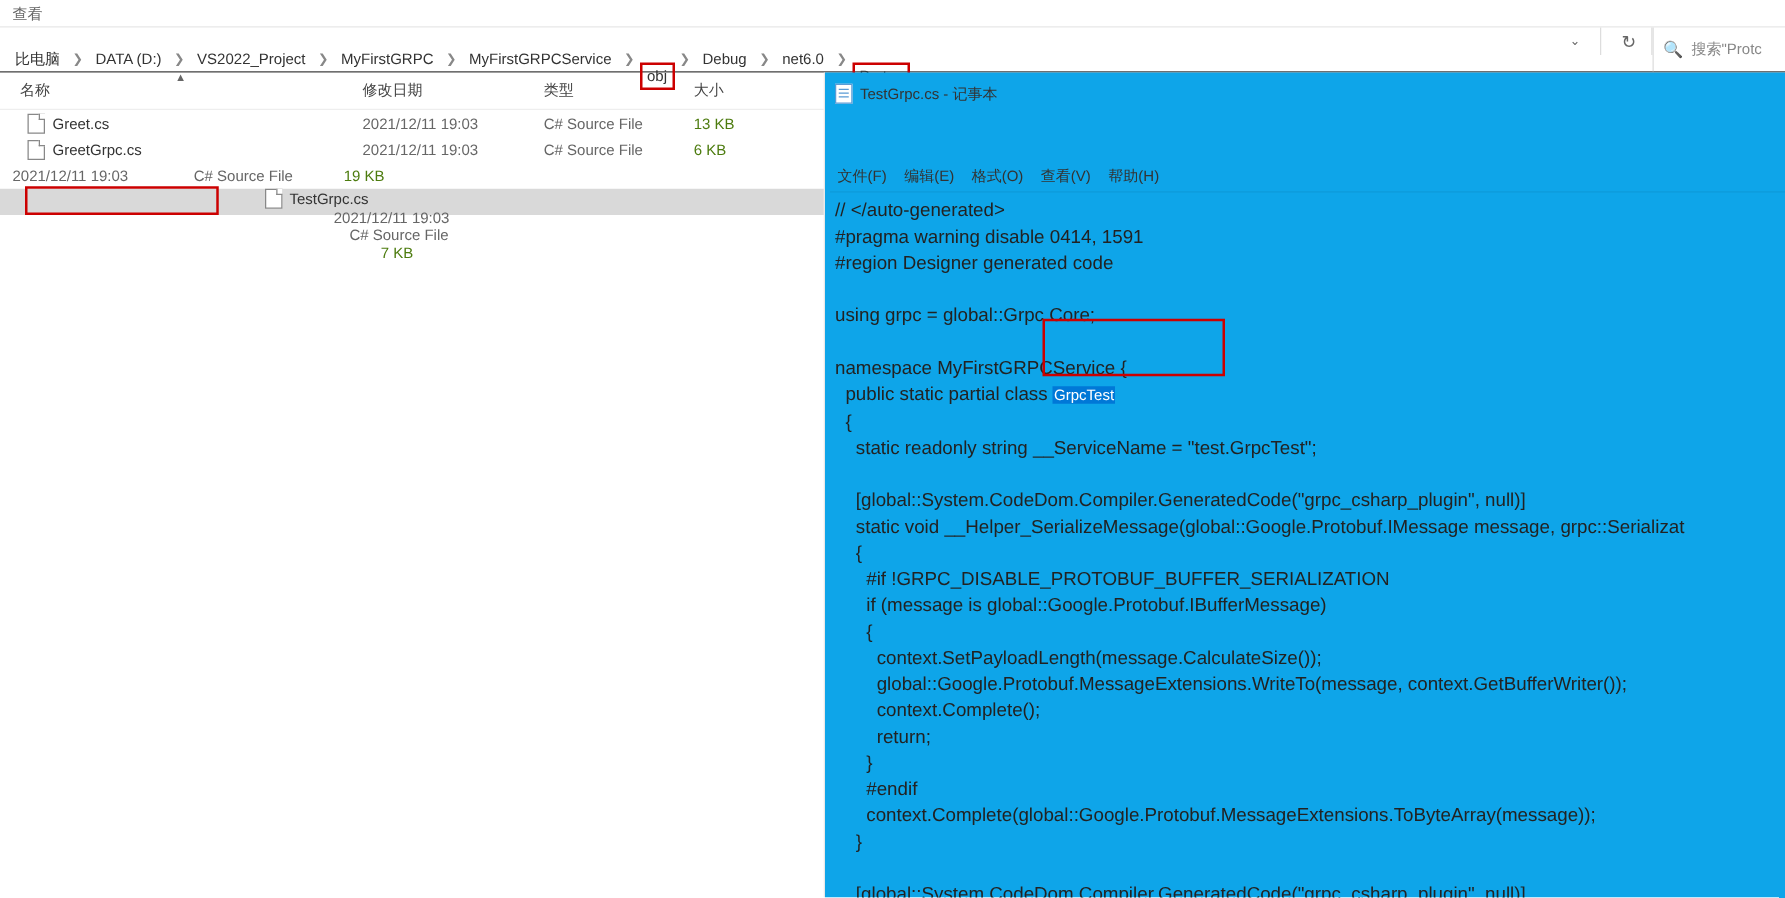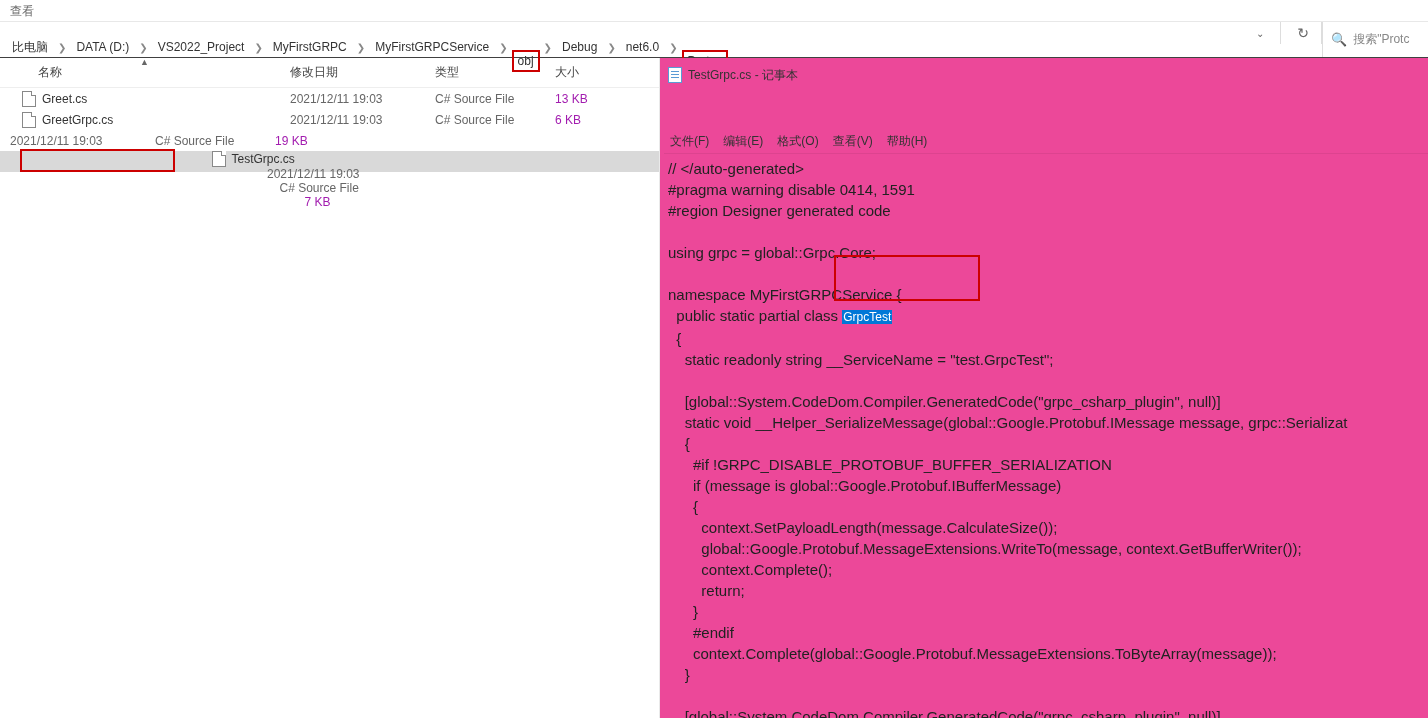--- a/index.html
+++ b/index.html
@@ -13,36 +13,36 @@
 .crumb-box { border:2px solid #cc0000; padding:2px 4px;margin-top:28px; }
 .bc-controls { display:flex; align-items:center; gap:10px; padding:0 6px; }
 .chev { color:#666; font-size:10px; cursor:pointer; padding:2px 6px;}
 .sep-v { width:1px; height:22px; background:#ddd; }
 .refresh { font-size:14px; color:#666; cursor:pointer; padding:2px 6px;}
 .search-box { display:flex; align-items:center; border-left:1px solid #ddd; padding:0 8px; height:100%; width:100px; color:#888;}
 .search-box .sicon { margin-right:6px; font-size:13px;}
 
 .main { display:flex; height:calc(100% - 58px); }
 .left { width:660px; border-right:1px solid #e9e9e9; display:flex; flex-direction:column; }
-.right { flex:1; padding:6px 0 0 0; background:#ec4899; }
+.right { flex:1; padding:6px 0 0 0; background:#0ea5e9; }
 
 .cols-header { display:flex; height:30px; align-items:center; border-bottom:1px solid #eee; color:#444; position:relative;}
 .col { padding:0 10px; }
 .col-name { width:280px; display:flex; align-items:center; }
 .col-date { width:145px; }
 .col-type { width:120px; }
 .col-size { width:70px; text-align:left; padding-right:20px;}
 .sort-arrow { font-size:9px; color:#666; position:absolute; left:140px; top:-1px;}
 
 .file-list { flex:1; }
 .row { display:flex; height:21px; align-items:center; }
 .row.selected { background:#d9d9d9;flex-direction:column; }
 .row .col-name { display:flex; align-items:center; gap:6px; padding-left:22px;}
 .row .col-date, .row .col-type { color:#666; }
-.row .col-size { color:#a21caf; }
+.row .col-size { color:#4d7c0f; }
 .ficon { width:14px; height:16px; display:inline-block; background:#fff; border:1px solid #888; position:relative;}
 .ficon::before { content:""; position:absolute; right:-1px; top:-1px; width:4px; height:4px; background:#fff; border-left:1px solid #888; border-bottom:1px solid #888;}
 .red-rect { position:absolute; border:2px solid #cc0000; pointer-events:none; }
 .red-rect.file { left:20px; top:150px; width:155px; height:23px; }
 
 .notepad { margin-left:4px; }
 .np-title { display:flex; align-items:center; gap:6px; height:22px; padding:0 4px;}
 .np-icon { width:14px; height:16px; background:#fff; border:1px solid #5a9bd5; position:relative;}
 .np-icon::before{content:"";position:absolute;left:2px;top:3px;width:8px;height:1px;background:#5a9bd5;box-shadow:0 3px 0 #5a9bd5,0 6px 0 #5a9bd5;}
 .np-menu { display:flex; gap:14px; padding:3px 6px; color:#333; border-bottom:1px solid #00000010;}
@@ -85,21 +85,21 @@
   <div class="search-box">
     <span class="sicon">🔍</span>
     <span>搜索"Protc</span>
   </div>
 </div>
 
 <div class="main">
   <div class="left">
     <div class="cols-header">
       <span class="sort-arrow">▲</span>
-      <div class="col col-name" style="padding-left:38px;">
+      <div class="col col-name" style="padding-left:16px;">
           <span>名称</span>
         </div>
       <div class="col col-date"><span>修改日期</span></div>
       <div class="col col-type"><span>类型</span></div>
       <div class="col col-size"><span>大小</span></div>
     </div>
     <div class="file-list" id="file-list" style="position:relative;">
       <div class="red-rect file" style="top: 61px;"></div>
     <div class="row">
           <div class="col col-name">

